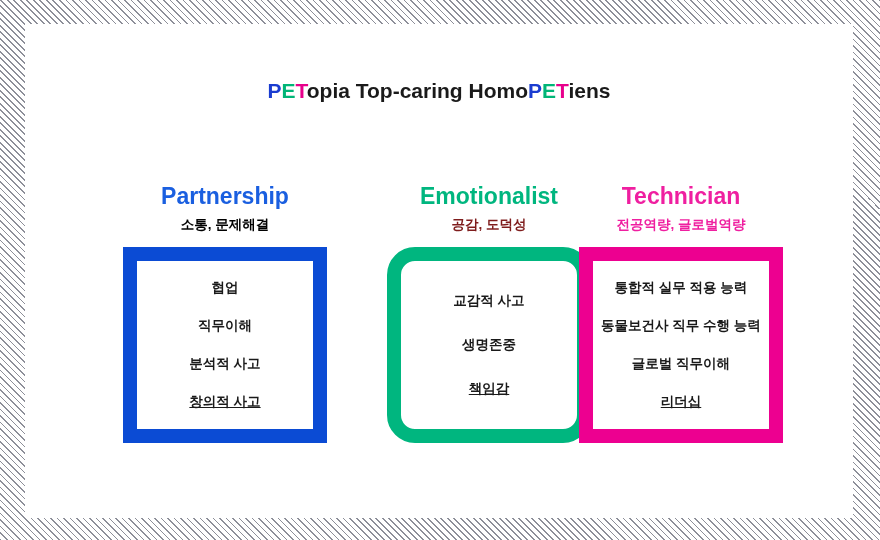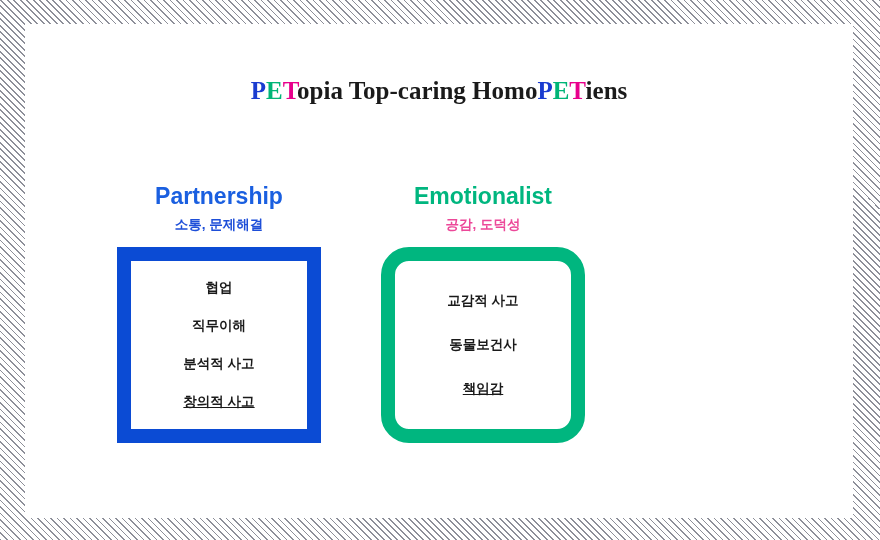--- a/index.html
+++ b/index.html
@@ -49,36 +49,35 @@
 
   
   #title-block {
     position: absolute;
     left: 0;
     top: 50px;
     width: 828px;
     text-align: center;
   }
   .title-line {
-    font-size: 25px;
+    font-size: 21px;
     font-weight: bold;
     color: #1a1a1a;
     line-height: 33px;
     letter-spacing: 0px;
     white-space: nowrap;
-    font-family: Liberation Serif, serif;
   }
   .tc-p { color: #1a3cd0; }
   .tc-e { color: #00b577; }
   .tc-t { color: #e8008c; }
 
   
   #columns {
     position: absolute;
-    left: 9px;
+    left: 15px;
     top: 0;
     width: 828px;
     height: 494px;
   }
   .column {
     position: absolute;
     top: 158px;
     width: 204px;
   }
   .col-0 { left: 83px; }
@@ -135,22 +134,22 @@
   .box-item:last-child { margin-bottom: 0; text-decoration: underline; }
 
   .box-c0 { border-color: #0b4bd4; }
   .box-c1 { border-color: #00b67f; border-radius: 28px; }
   .box-c2 { border-color: #ed0090; }
 
   .head-c0 { color: #1a5fe0; }
   .head-c1 { color: #00b67f; }
   .head-c2 { color: #ef1fa0; }
 
-  .sub-c0 { color: #1d4ed8; }
-  .sub-c1 { color: #ec4899; }
+  .sub-c0 { color: #000000; }
+  .sub-c1 { color: #7f1d1d; }
   .sub-c2 { color: #ef1fa0; }
 </style>
 </head>
 <body>
 
 <div id="page">
 
   <div id="hatch-frame"></div>
   <div id="frame-inner"></div>
 
@@ -176,22 +175,34 @@
           </div>
         </div>
       </div>
 
       <div class="column col-1">
         <div class="col-heading head-c1">Emotionalist</div>
         <div class="col-sub sub-c1">공감, 도덕성</div>
         <div class="box box-c1">
           <div class="box-inner items-3">
             <div class="box-item">교감적 사고</div>
-            <div class="box-item">동물보건사</div>
+            <div class="box-item">생명존중</div>
             <div class="box-item">책임감</div>
           </div>
         </div>
       </div>
 
+      <div class="column col-2">
+        <div class="col-heading head-c2">Technician</div>
+        <div class="col-sub sub-c2">전공역량, 글로벌역량</div>
+        <div class="box box-c2">
+          <div class="box-inner items-4">
+            <div class="box-item">통합적 실무 적용 능력</div>
+            <div class="box-item">동물보건사 직무 수행 능력</div>
+            <div class="box-item">글로벌 직무이해</div>
+            <div class="box-item">리더십</div>
+          </div>
+        </div>
+      </div>
 
     </div>
   </div>
 </div>
 
 </body></html>

